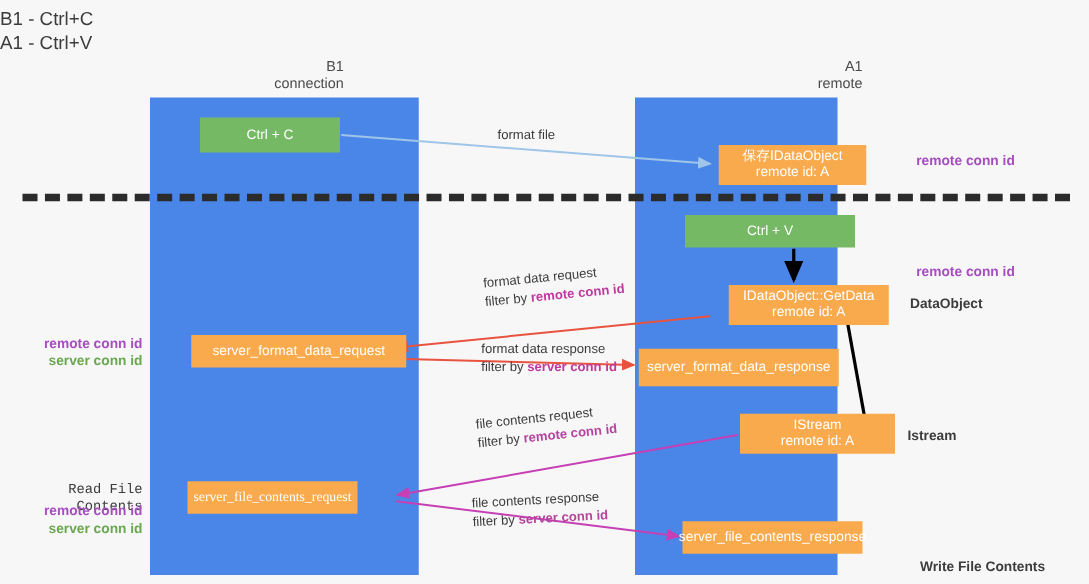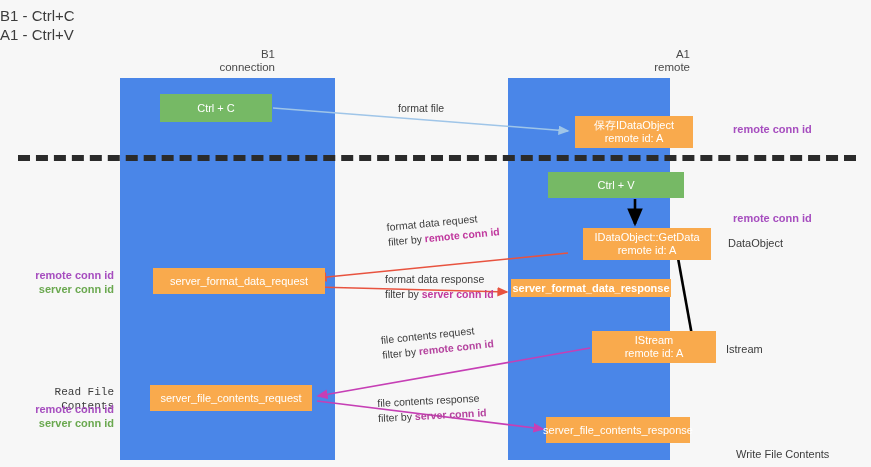--- a/index.html
+++ b/index.html
@@ -74,30 +74,31 @@
     padding: 2px 4px;
   }
   .node.green  { background: #6aa84f; background: #76b965; }
   .node.orange { background: #f9ab4e; background: #f9aa4d; }
 
   #n-ctrlc   { left: 160px; top: 94px;  width: 112px; height: 28px; }
   #n-dataobj { left: 575px; top: 116px; width: 118px; height: 32px; }
   #n-ctrlv   { left: 548px; top: 172px; width: 136px; height: 26px; }
   #n-getdata { left: 570px; top: 228px; width: 128px; height: 32px; margin-left: 13px; }
   #n-sfdreq  { left: 153px; top: 268px; width: 172px; height: 26px; }
-  #n-sfdres  { left: 511px; top: 279px; width: 160px; height: 18px; font-weight: bold; }
+  #n-sfdres  { left: 511px; top: 279px; width: 160px; height: 30px; }
   #n-istream { left: 592px; top: 331px; width: 124px; height: 32px; }
-  #n-sfcreq  { left: 150px; top: 385px; width: 162px; height: 26px; }
+  #n-sfcreq  { left: 150px; top: 385px; width: 136px; height: 26px; font-family: Liberation Serif, serif; }
   #n-sfcres  { left: 546px; top: 417px; width: 144px; height: 26px; }
 
   
   .side-label {
     font-size: 11px;
     line-height: 14px;
     color: #3c3c3c;
+    font-weight: bold;
   }
   .conn-purple { color: #a64dbf; font-weight: bold; }
   .conn-green  { color: #6aa84f; font-weight: bold; }
 
   #lbl-remote-1 { left: 733px; top: 122px; }
   #lbl-remote-2 { left: 733px; top: 211px; }
   #lbl-dataobject { left: 728px; top: 236px; }
   #lbl-istream { left: 726px; top: 342px; }
   #lbl-writefile { left: 736px; top: 424px; margin-top: 23px; }
 

